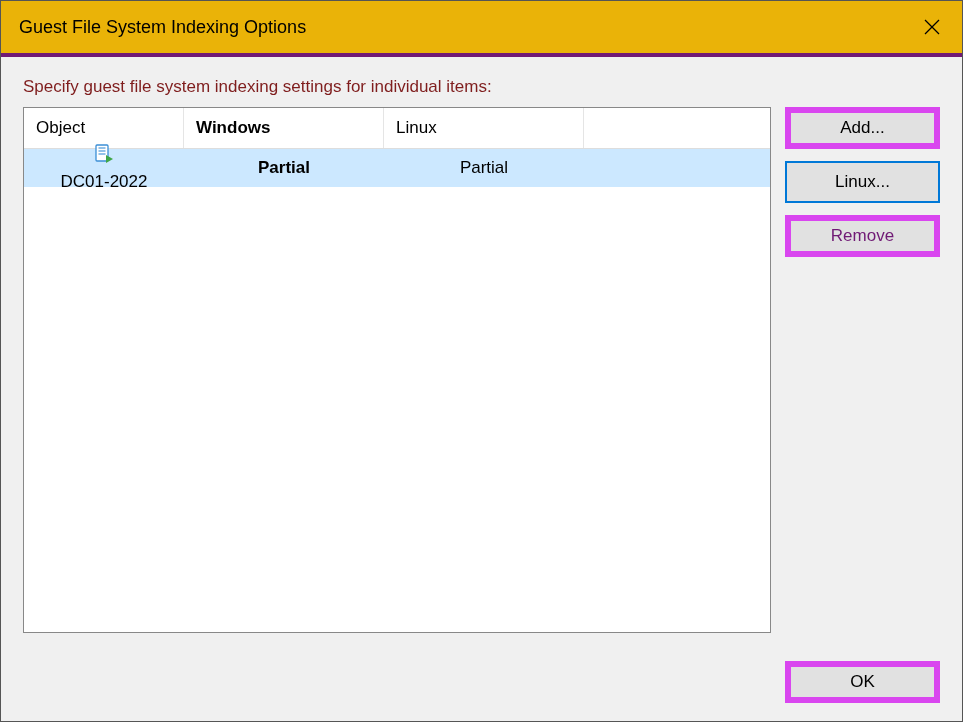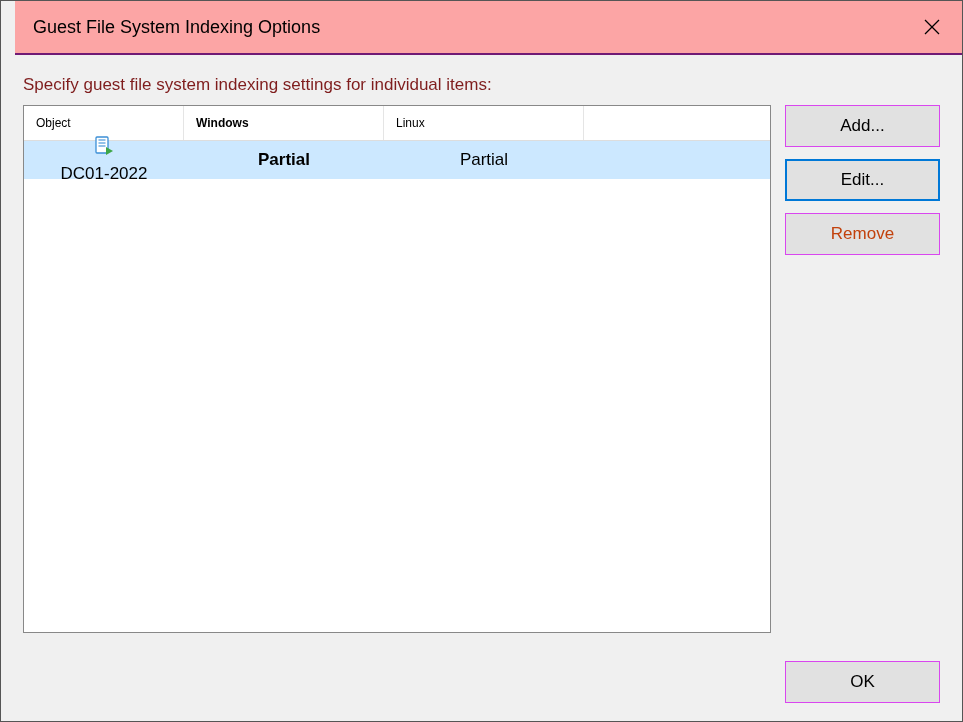--- a/index.html
+++ b/index.html
@@ -21,23 +21,22 @@
       border: 1px solid #555;
       background: #f0f0f0;
       display: flex;
       flex-direction: column;
     }
     .titlebar {
       display: flex;
       align-items: center;
       justify-content: space-between;
       padding: 10px 14px 10px 18px;
-      background: #fca5a5;
-      border-bottom: 2px solid #701a75;
-      margin-left: 14px;
+      background: #eab308;
+      border-bottom: 4px solid #701a75;
     }
     .titlebar-title {
       font-size: 18px;
       color: #000;
     }
     .close-btn {
       width: 32px;
       height: 32px;
       display: flex;
       align-items: center;
@@ -73,21 +72,21 @@
       border: 1px solid #888;
       background: #fff;
       overflow: hidden;
     }
     .table-header {
       display: flex;
       border-bottom: 1px solid #ddd;
     }
     .th {
       padding: 10px 12px;
-      font-size: 12px;
+      font-size: 17px;
       color: #000;
       border-right: 1px solid #e5e5e5;
       background: #fff;
     }
     .th:last-child {
       border-right: none;
     }
     .col-object { width: 160px; }
     .col-windows { width: 200px; font-weight: bold; }
     .col-linux { width: 200px; }
@@ -120,36 +119,36 @@
       flex-shrink: 0;
     }
     .side-buttons {
       width: 155px;
       display: flex;
       flex-direction: column;
       gap: 12px;
     }
     .btn {
       height: 42px;
-      border: 1px solid #d946ef;
+      border: 6px solid #d946ef;
       background: #e1e1e1;
       font-size: 17px;
       color: #000;
       cursor: pointer;
       display: flex;
       align-items: center;
       justify-content: center;
       font-family: inherit;
     }
     .btn.focused {
       border: 2.5px solid #0078d7;
       background: #e1e1e1;
     }
     .btn.disabled {
-      color: #c2410c;
+      color: #701a75;
       cursor: default;
     }
     .footer {
       display: flex;
       justify-content: flex-end;
       gap: 14px;
       padding: 14px 22px 18px 10px;
     }
     .footer .btn {
       width: 155px;
@@ -198,21 +197,21 @@
             </div>
             <div class="td col-windows">Partial</div>
             <div class="td col-linux">Partial</div>
             <div class="td col-rest"></div>
           </div>
         </div>
       </div>
 
       <div class="side-buttons">
         <button class="btn">Add...</button>
-        <button class="btn focused">Edit...</button>
+        <button class="btn focused">Linux...</button>
         <button class="btn disabled">Remove</button>
       </div>
 
     </div>
   </div>
 
   <div class="footer">
     <button class="btn">OK</button>
   </div>
 

